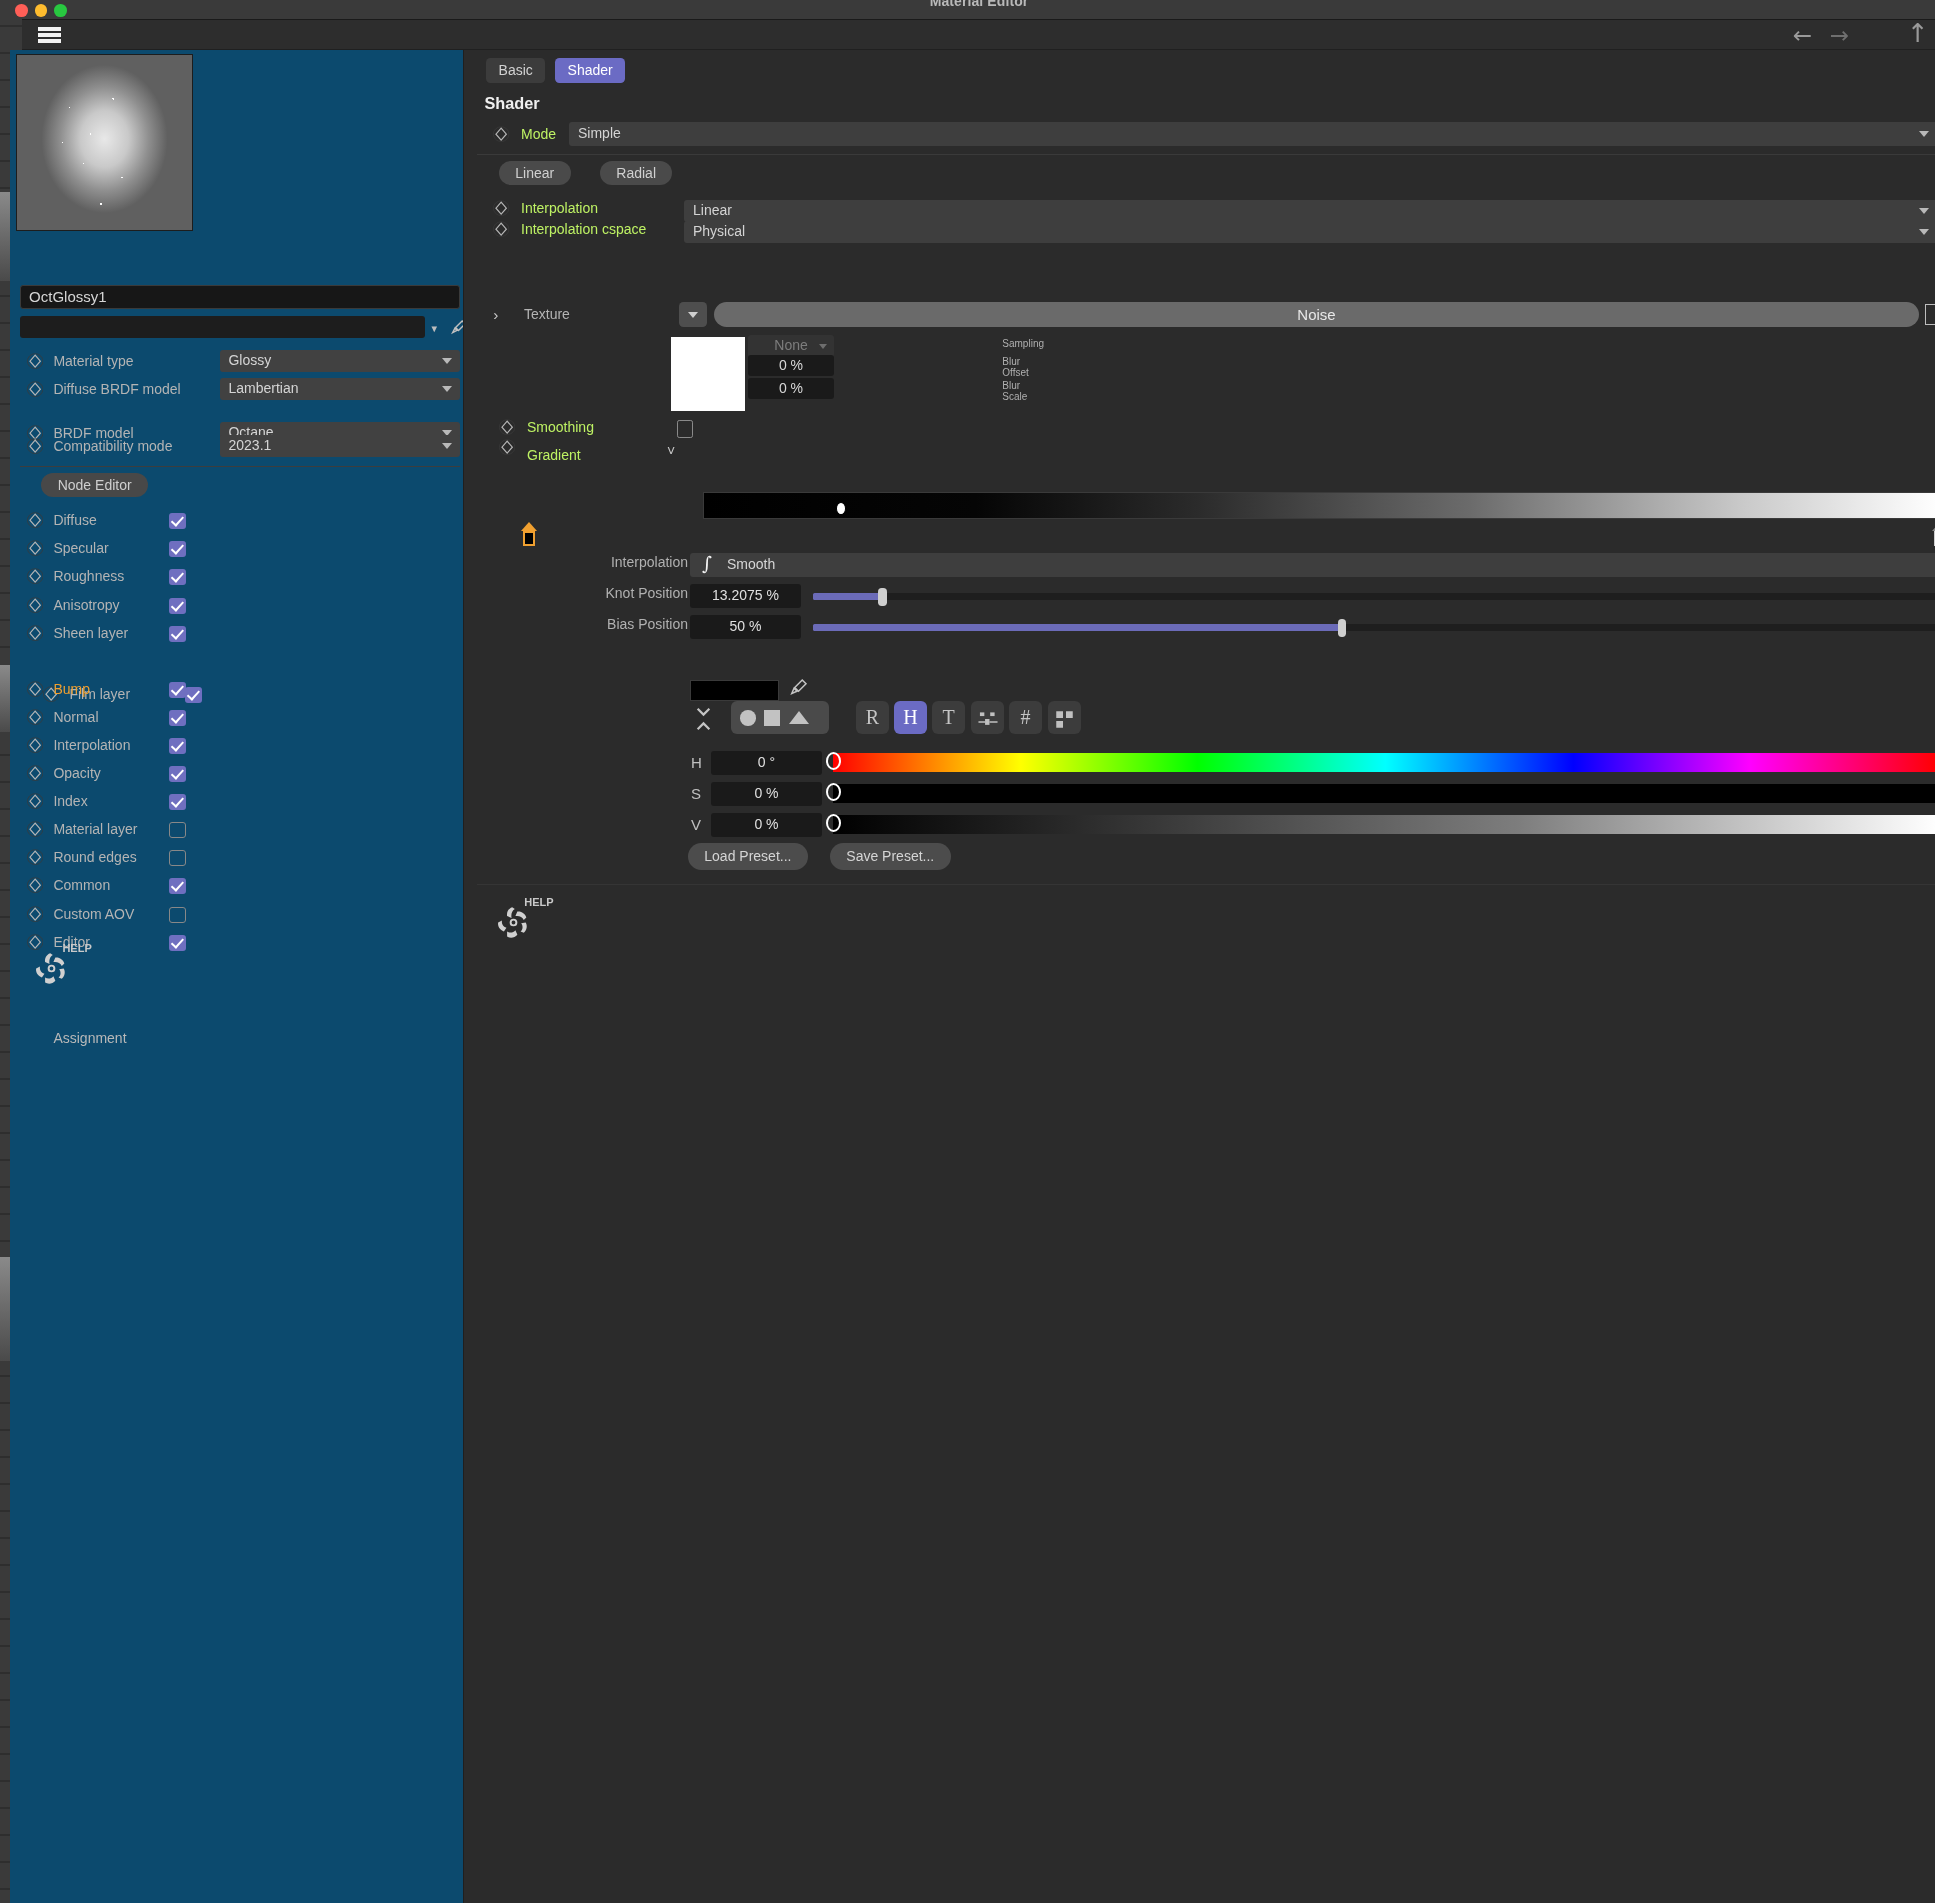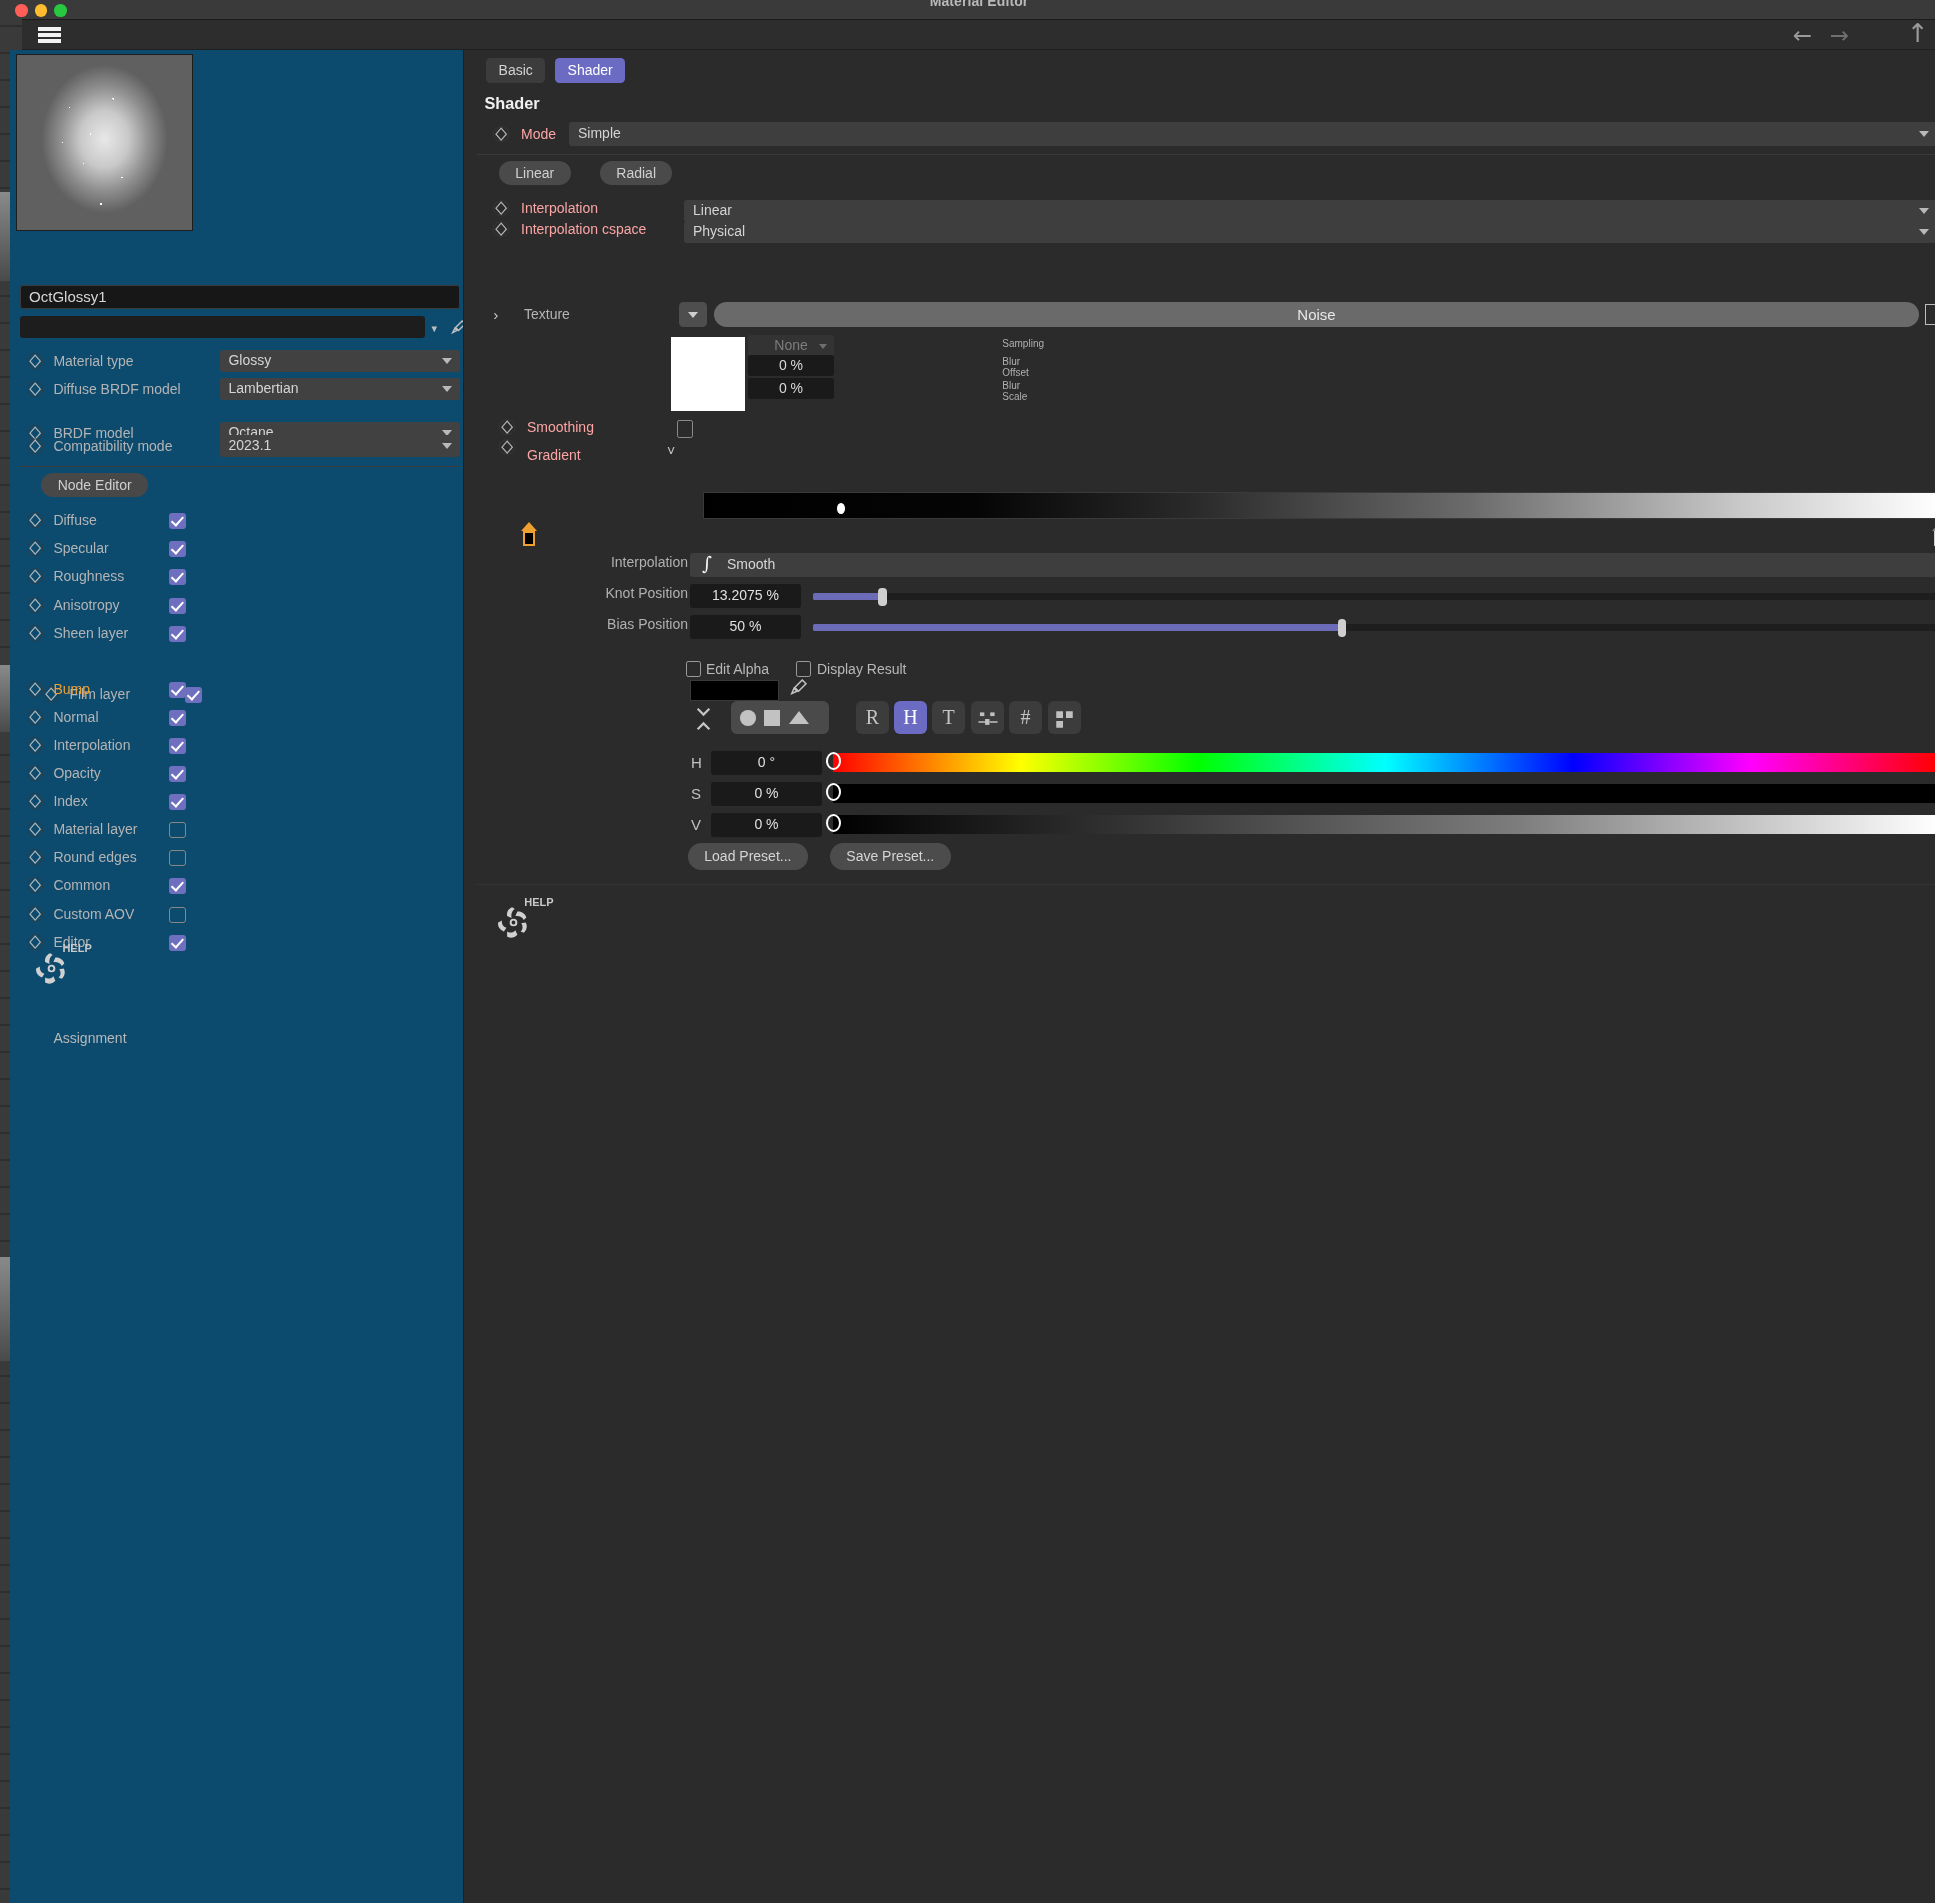--- a/index.html
+++ b/index.html
@@ -147,21 +147,21 @@
   }
   .tabbtn {
     position:absolute; top:8.1px; height:25px; border-radius:4.4px;
     font-size:14px; line-height:25px; padding:0 12.6px; color:#d2d2d2;
   }
   #tab-basic { left:9px; background:#3c3c3c; }
   #tab-shader{ left:78px; background:#6b6bc4; color:#fff; }
   #shader-heading { position:absolute; left:7.4px; top:44px; color:#f0f0f0; font-size:16.3px; font-weight:bold; }
 
   .m-diamond { position:absolute; width:16.3px; height:16.3px; }
-  .m-label { position:absolute; color:#fca5a5; font-size:14px; line-height:16.3px; }
+  .m-label { position:absolute; color:#bef264; font-size:14px; line-height:16.3px; }
 
   #mode-row { position:absolute; left:0; top:72px; width:1459px; height:25px; }
   #mode-select {
     position:absolute; left:92px; top:0; right:-2.2px; height:24px;
     background:#3e3e3e; border-radius:3px; color:#d4d4d4;
     font-size:14px; line-height:23px; padding-left:9px;
   }
   #mode-select .caret{ position:absolute; right:9px; top:9px;
     border-left:5.2px solid transparent;border-right:5.2px solid transparent;border-top:6px solid #b9b9b9;}
   #mode-divider { position:absolute; left:0; top:104px; width:1459px; height:0.7px; background:#3a3a3a; }
@@ -661,26 +661,20 @@
   <div class="grow" style="top:565px">
     <div class="glabel">Bias Position</div>
     <div class="gfield">50 %</div>
     <div class="slider-track">
       <div class="slider-fill" style="width:47%"></div>
       <div class="slider-thumb" style="left:calc(47% - 3.7px)"></div>
     </div>
   </div>
 
 
-  <div id="alpharow">
-    <div class="tinychk" style="left:209px"></div>
-    <div class="tinylbl" style="left:229px">Edit Alpha</div>
-    <div class="tinychk" style="left:319px"></div>
-    <div class="tinylbl" style="left:340px">Display Result</div>
-  </div>
 
   <div id="color-swatch"></div>
   <svg id="color-pick" width="21" height="21" viewBox="0 0 28 28">
     <path d="M19 4 l5 5 -10 10 -5 -5z M8 15 l-3 7 7 -3z" fill="none" stroke="#c4c4c4" stroke-width="2"></path>
   </svg>
 
   <svg id="updown" viewBox="0 0 26 40">
     <path d="M5 6 L13 14 L21 6" fill="none" stroke="#c4c4c4" stroke-width="3"></path>
     <path d="M5 34 L13 26 L21 34" fill="none" stroke="#c4c4c4" stroke-width="3"></path>
   </svg>

